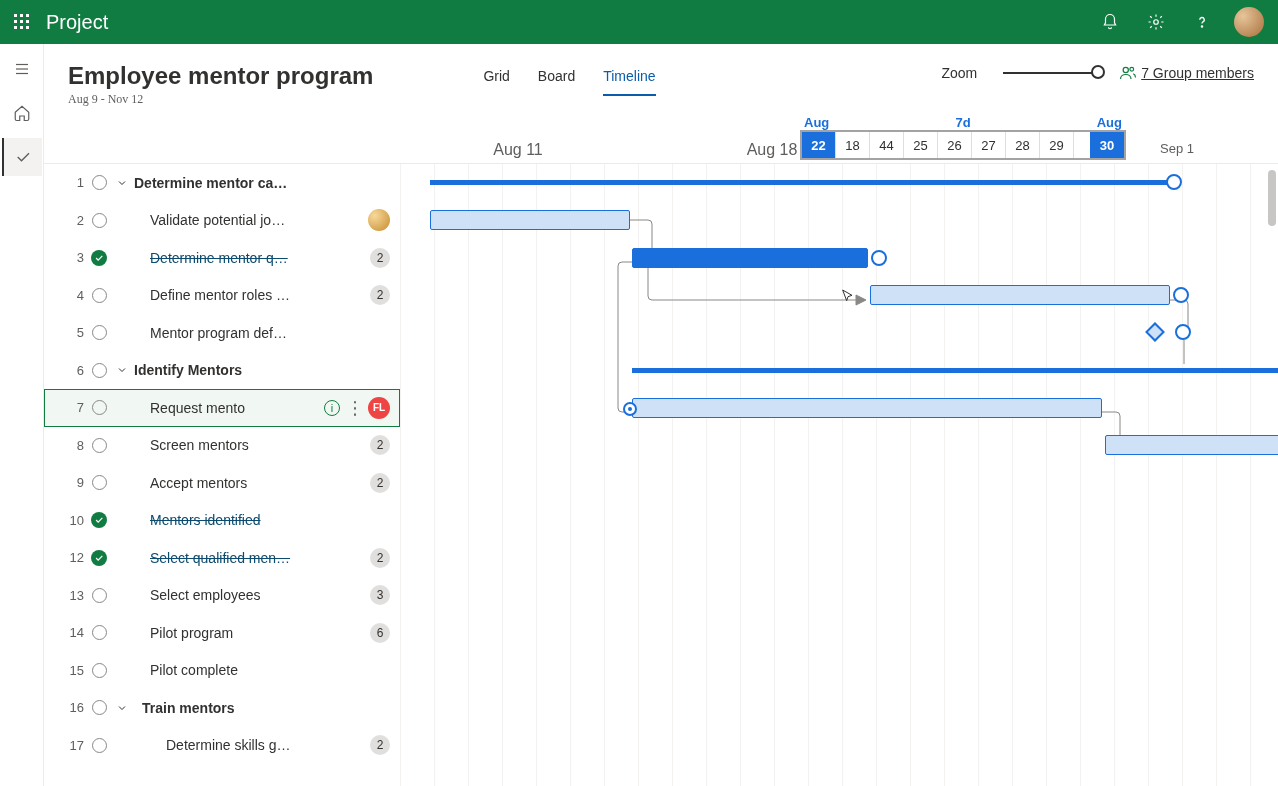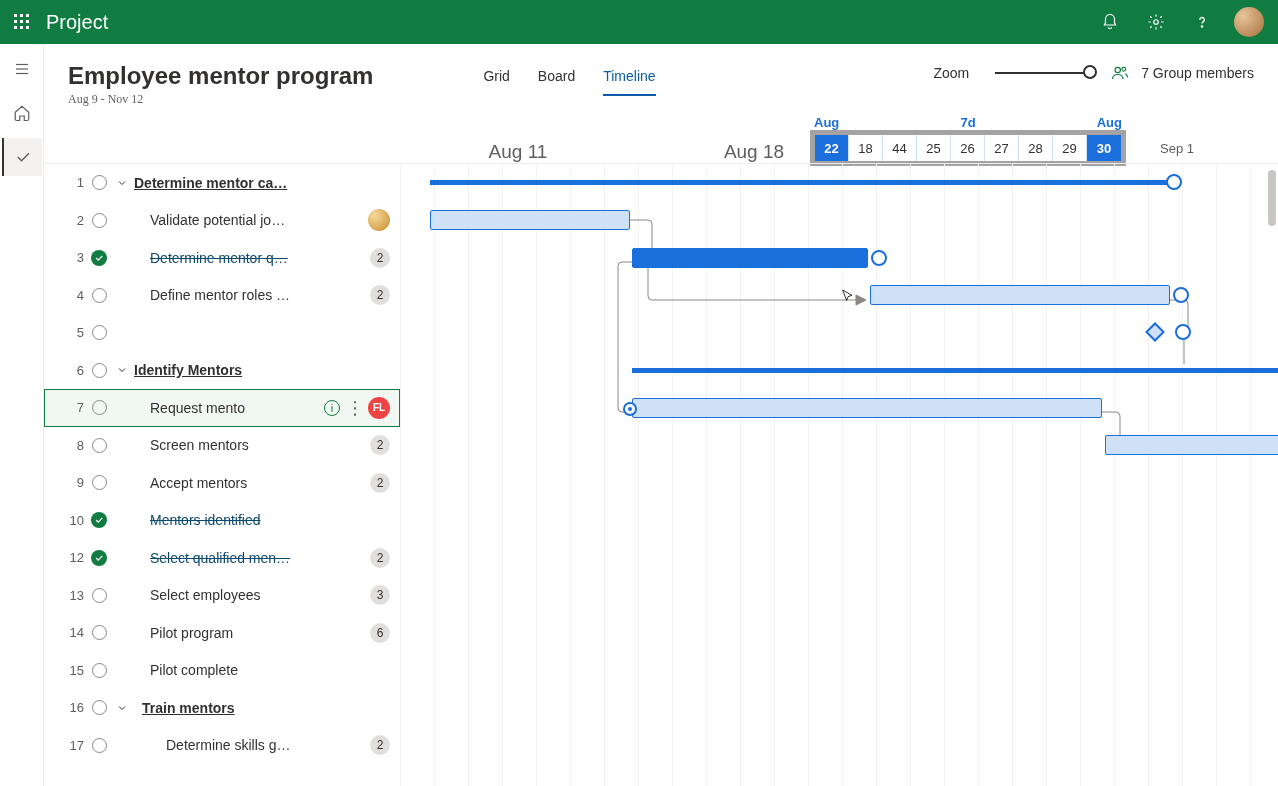--- a/index.html
+++ b/index.html
@@ -31,52 +31,52 @@
   .proj-title-block {}
   .proj-title { font-size: 24px; font-weight:600; }
   .proj-dates { font-size:12px; color:#605e5c; margin-top:2px;font-family:Liberation Serif, serif; }
   .view-tabs { display:flex; gap:28px; padding-left:110px; position:relative; top:6px;}
   .view-tab { font-size:14px; color:#323130; padding-bottom:10px; cursor:pointer; }
   .view-tab.active { color:#0b5cab; border-bottom:2px solid #0b5cab; font-weight:400;}
   .header-right { margin-left:auto; display:flex; align-items:center; gap:20px; position:relative; top:2px;}
   .zoom-wrap { display:flex; align-items:center; gap:26px; color:#323130; }
   .zoom-track {width:96px; height:2px;background:#323130;position:relative;}
   .zoom-handle{width:14px;height:14px;border-radius:50%;background:#fff;border:2px solid #323130;position:absolute;right:-6px;top:-7px;}
-  .members { display:flex; align-items:center; gap:12px; color:#323130; cursor:pointer;}
+  .members { display:flex; align-items:center; gap:4px; color:#323130; cursor:pointer;text-decoration:underline;}
   .members svg{stroke:#107c41;fill:none;}
 
   
   .axis-wrap { position:relative; height:48px; margin-top:8px; }
   .axis-labels { position:absolute; left:356px; right:12px; top:0; height:48px; }
-  .axis-minor { position:absolute; top:26px; font-size:19px; color:#605e5c; transform:translateX(-50%);text-align:right;}
+  .axis-minor { position:absolute; top:26px; font-size:16px; color:#605e5c; transform:translateX(-50%);text-align:right;}
   .axis-sel { position:absolute; right:110px; top:0; display:flex; flex-direction:column; align-items:stretch;}
   .axis-sel-top {display:flex; justify-content:space-between; font-size:13px; color:#1a6fdc; font-weight:600; padding:0 4px;}
-  .axis-sel-days {display:flex; border:5px solid #a3a3a3;}
+  .axis-sel-days {display:flex; border:2px solid #a3a3a3;}
   .axis-day{width:34px;height:26px;display:flex;align-items:center;justify-content:center;font-size:13px;border-right:1px solid #cfe1f7;background:#fff;color:#323130;}
-  .axis-day:last-child{border-right:none;}
+  .axis-day:last-child{border-right:none;margin-left:16px;}
   .axis-day.cap{background:#1a6fdc;color:#fff;font-weight:600;}
   .axis-sep1{position:absolute;right:72px;top:26px;font-size:13px;color:#605e5c;}
 
   
   .content { flex:1; display:flex; min-height:0; position:relative; border-top:1px solid #edebe9;}
   .task-col { width:356px; overflow-y:auto; }
   .gantt-col { flex:1; position:relative; overflow:hidden; }
 
   
   .task-row { height:37.5px; display:flex; align-items:center; padding:0 10px 0 18px; position:relative;}
   .task-row.sel { background:#f1f8f3; outline:1px solid #107c41; outline-offset:-1px;}
   .row-num { width:22px; text-align:right; font-size:13px; color:#605e5c;}
   .row-status { width:30px; display:flex; justify-content:center; }
   .status-circle{width:15px;height:15px;border:1.5px solid #8a8886;border-radius:50%;}
   .status-check{width:16px;height:16px;border-radius:50%;background:#107c41;display:flex;align-items:center;justify-content:center;}
   .status-check svg{stroke:#fff;fill:none;}
   .row-expand{width:16px;display:flex;justify-content:center;cursor:pointer;}
   .row-expand svg{stroke:#323130;fill:none;}
   .row-name{flex:1;font-size:14px;white-space:nowrap;overflow:hidden;text-overflow:ellipsis;padding-left:4px;}
-  .row-name.bold{font-weight:600;text-decoration:underline;}
+  .row-name.bold{font-weight:600;}
   .row-name.indent1{padding-left:20px;}
   .row-name.indent2{padding-left:36px;}
   .row-name.done{text-decoration:line-through;color:#0c4a6e;}
   .row-badge{min-width:20px;height:20px;border-radius:10px;background:#e1dfdd;color:#323130;font-size:12px;display:flex;align-items:center;justify-content:center;margin-left:6px;}
   .row-person{width:22px;height:22px;border-radius:50%;margin-left:6px;}
   .row-person.photo{background:radial-gradient(circle at 30% 30%,#f7d99b,#c78b2c);}
   .row-person.init{background:#ef4444;color:#fff;font-size:10px;display:flex;align-items:center;justify-content:center;font-weight:600;}
   .row-info{width:16px;height:16px;border:1.5px solid #107c41;border-radius:50%;display:flex;align-items:center;justify-content:center;color:#107c41;font-size:11px;margin-left:4px;}
   .row-more{width:16px;color:#605e5c;margin-left:6px;cursor:pointer;font-size:18px;line-height:0;}
 
@@ -192,21 +192,21 @@
               <path d="M19 13c2 .8 3 2.4 3 5"></path>
             </svg>
           <span>7 Group members</span>
         </div>
       </div>
     </div>
 
     <div class="axis-wrap">
       <div class="axis-labels">
         <span class="axis-minor" style="left:118px">Aug 11</span>
-        <span class="axis-minor" style="left:354px">Aug 18</span>
+        <span class="axis-minor" style="left:372px">Aug 18</span>
         <span class="axis-sep1">Sep 1</span>
         <div class="axis-sel" style="right:140px;">
           <div class="axis-sel-top">
             <span>Aug</span>
             <span>7d</span>
             <span>Aug</span>
           </div>
           <div class="axis-sel-days" id="axis-days">
               <div class="axis-day cap">22</div>
               <div class="axis-day">18</div>
@@ -266,20 +266,21 @@
             <div class="row-expand"></div>
             <div class="row-name indent1">Define mentor roles …</div>
             <div class="row-badge">2</div>
           </div>
           <div class="task-row">
             <div class="row-num">5</div>
             <div class="row-status">
               <div class="status-circle"></div>
             </div>
             <div class="row-expand"></div>
+            <div class="row-name indent1">Mentor program def…</div>
           </div>
           <div class="task-row">
             <div class="row-num">6</div>
             <div class="row-status">
               <div class="status-circle"></div>
             </div>
             <div class="row-expand">
               <svg width="12" height="12" viewBox="0 0 24 24" stroke-width="2">
                 <polyline points="6 9 12 15 18 9"></polyline>
               </svg>

